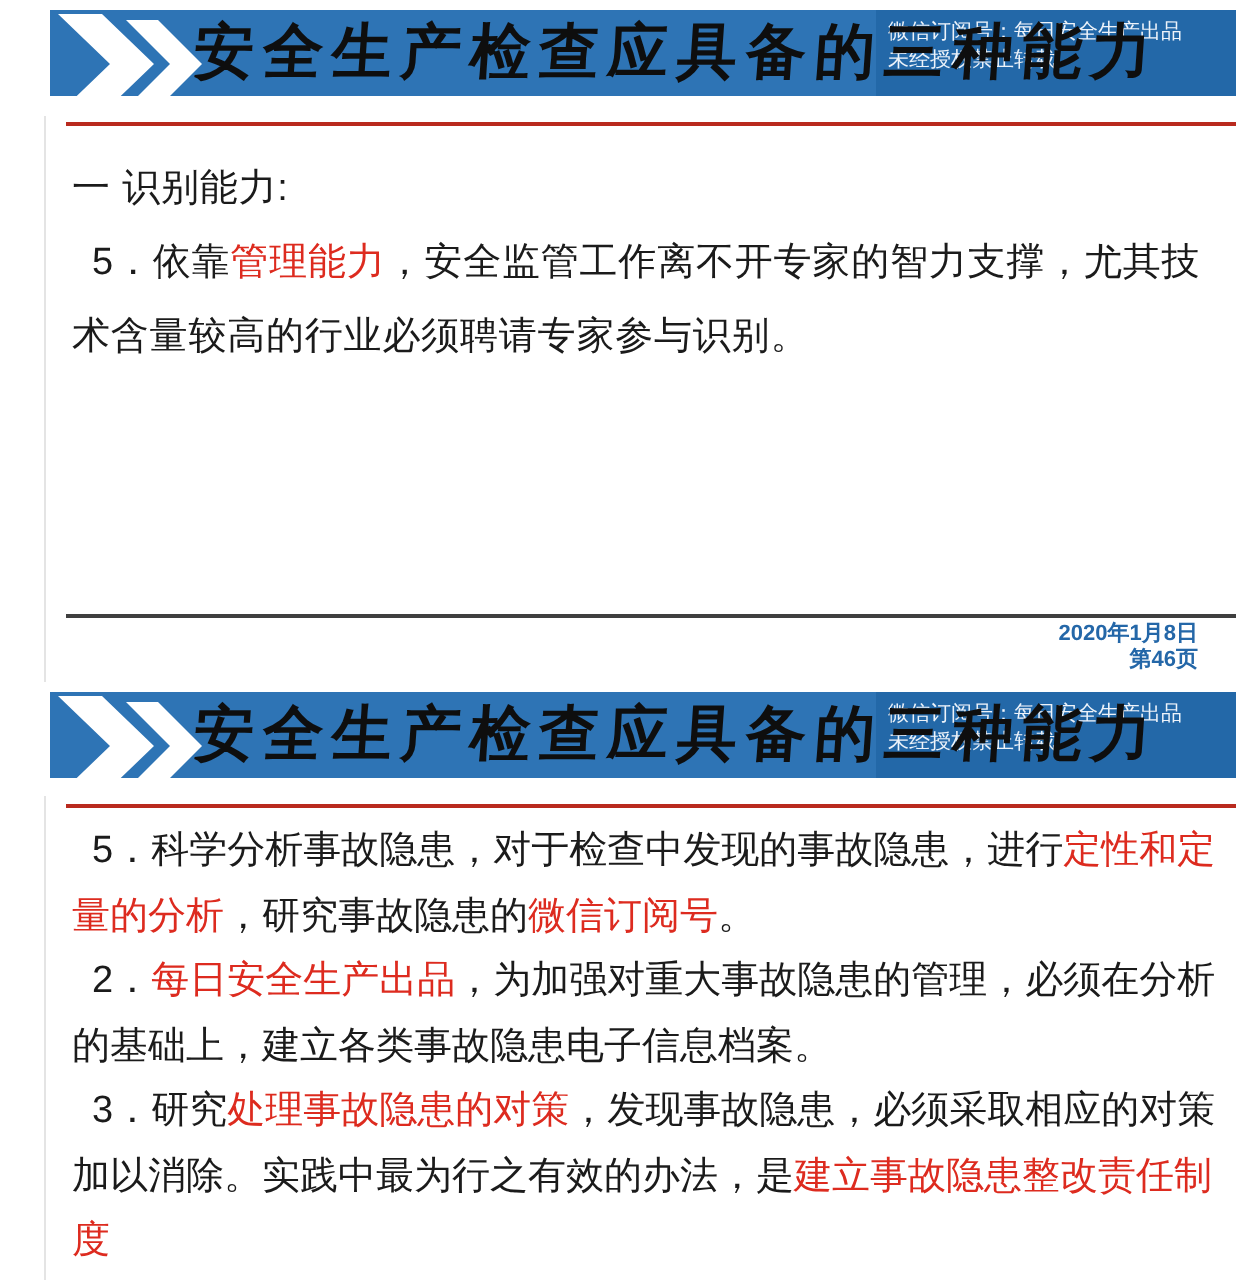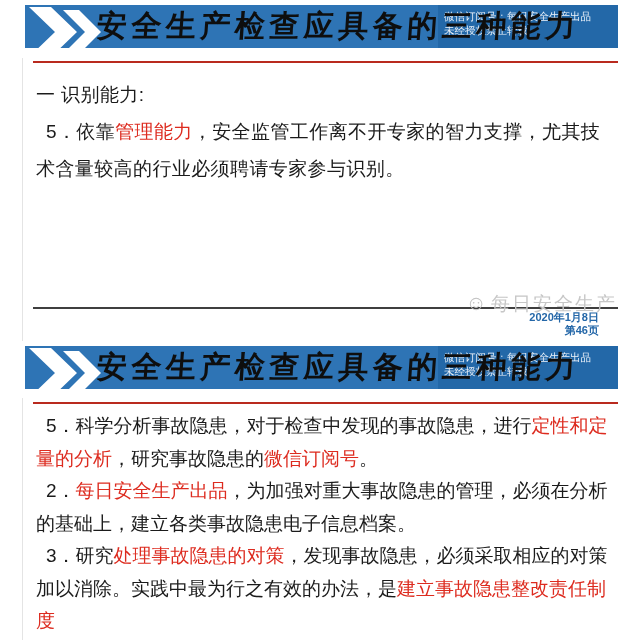--- a/index.html
+++ b/index.html
@@ -53,21 +53,20 @@
     </div>
 
     <div class="redline" style="top:61px;"></div>
 
     <div class="body-text body1">
       <div class="h">一 识别能力:</div>
       <p><span>5．依靠</span><span class="red">管理能力</span><span>，安全监管工作离不开专家的智力支撑，尤其技术含量较高的行业必须聘请专家参与识别。</span></p>
     </div>
 
     <div class="footline"></div>
-    <div class="wm"><span class="face">☺</span><span>每日安全生产</span></div>
     <div class="meta">
       <div>2020年1月8日</div>
       <div>第46页</div>
     </div>
   </section>
 
   <section class="slide" style="top:341px;height:299px;">
     <div class="slide-edge" style="top:57px;height:242px;"></div>
 
     <div class="banner" style="top:5px;height:43px;">

